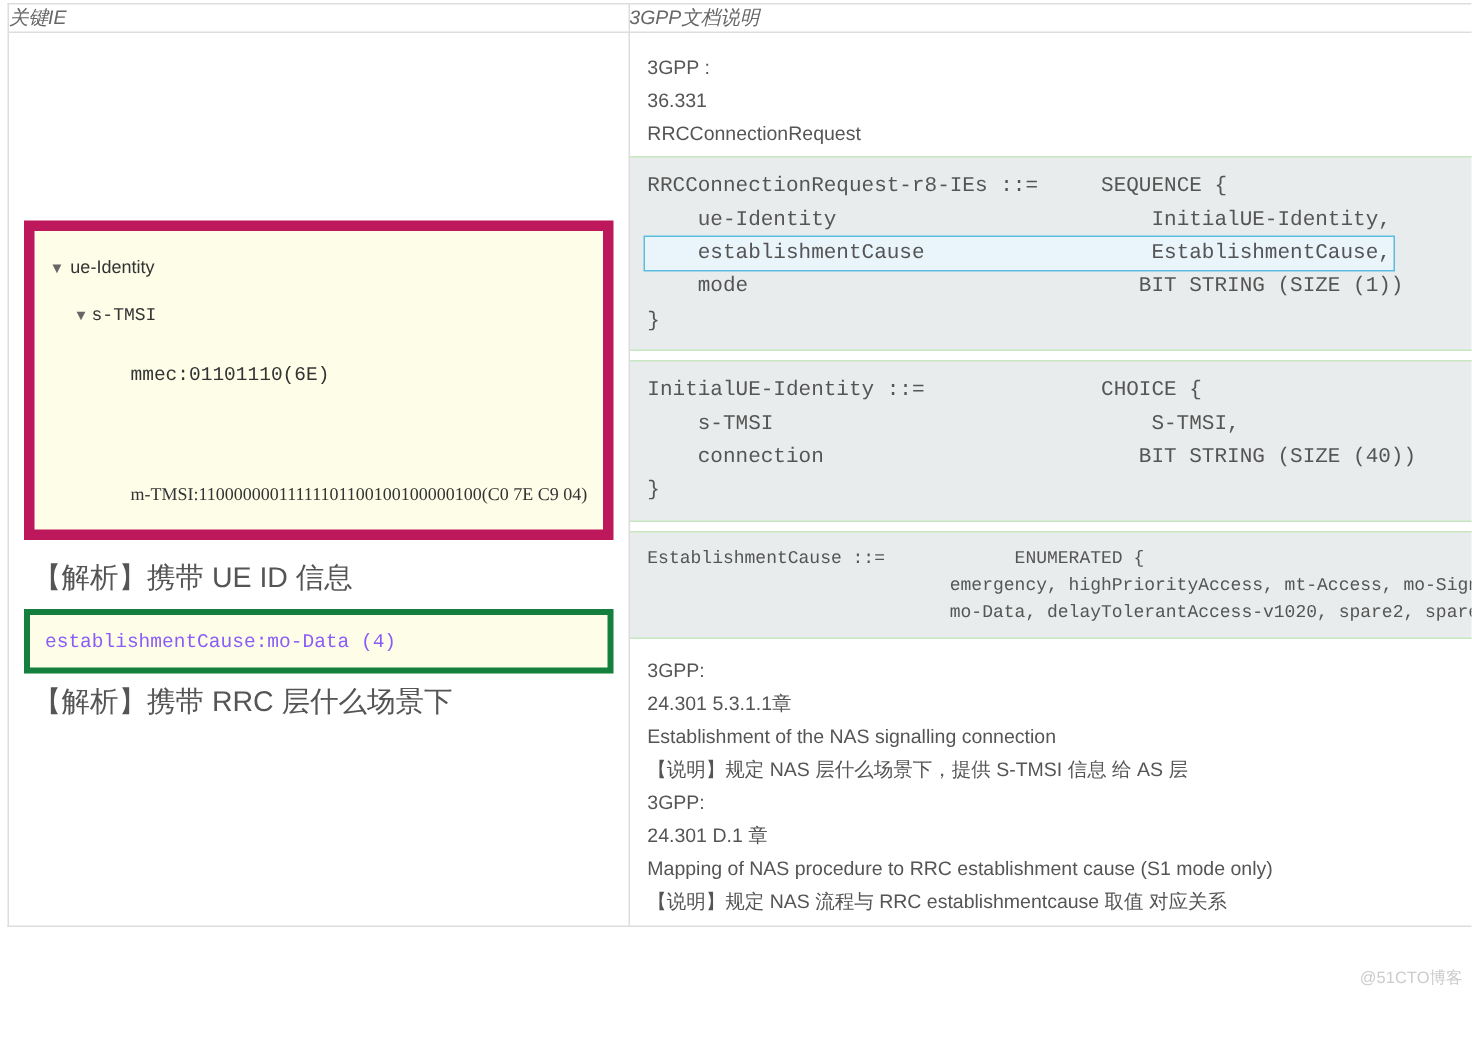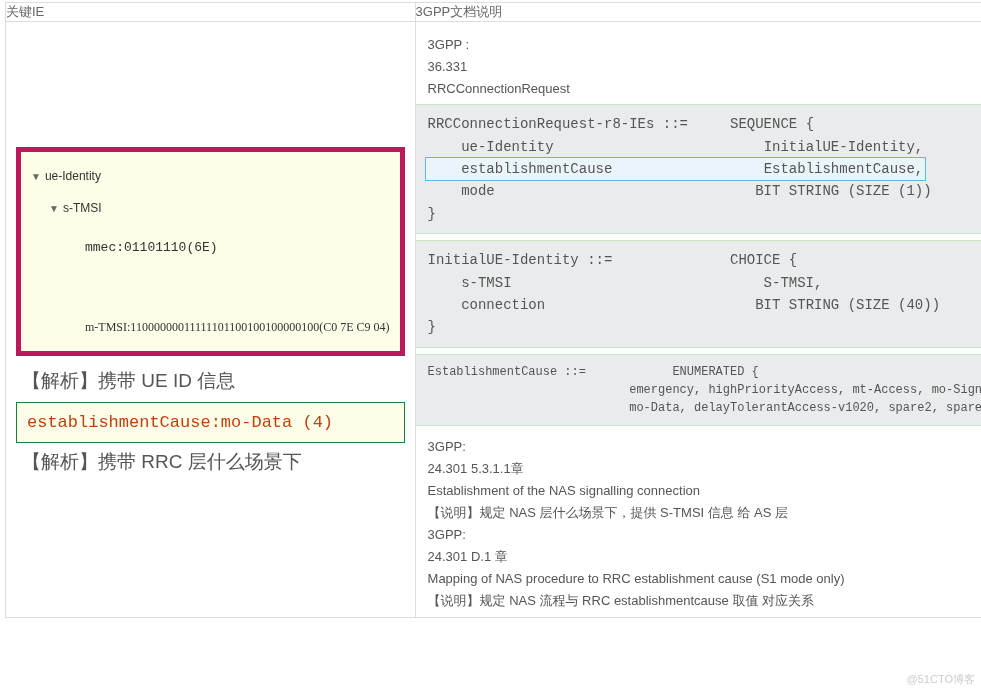--- a/index.html
+++ b/index.html
@@ -22,47 +22,48 @@
     border: 1px solid #ddd;
     vertical-align: top;
     padding: 0;
   }
   .th {
     background: #fff;
     font-weight: normal;
     text-align: left;
     padding: 10px 12px;
     color: #666;
+    font-style: italic;
   }
   .col1 { width: 405px; }
   .col2 { width: 562px; }
   .cell-inner { padding: 10px 10px 12px 10px; }
   .yellow-box {
     background: #fdfde8;
     font-family: Arial, Verdana, sans-serif;
     font-size: 12px;
     color: #333;
     padding: 14px 10px 14px 10px;
     line-height: 1.7;
     margin: 0 0 6px 0;
-    border: 5px solid #be185d;
+    border: 7px solid #be185d;
   }
   .tri { color: #666; display:inline-block; margin-right: 4px; font-size: 10px;}
   .analysis {
     padding: 6px 6px 8px 6px;
     color: #555;
     font-size: 19px;
   }
   .yellow-code {
     background: #fdfde8;
     font-family: "Courier New", monospace;
-    font-size: 17px;
+    font-size: 13px;
     padding: 10px 10px;
-    color: #c2410c;
-    border: 1px solid #15803d;
+    color: #8b5cf6;
+    border: 4px solid #15803d;
     white-space: nowrap;
   }
   .right-text {
     padding: 12px 12px 4px 12px;
     color: #555;
     line-height: 1.7;
   }
   .asn-block {
     background: #e9ecec;
     font-family: "Courier New", monospace;
@@ -83,21 +84,21 @@
   .hl {
     display: inline-block;
     border: 1px solid #5bbce0;
     background: #e9f4fb;
     padding: 0 2px;
     margin: -1px -3px;
   }
   .watermark {
     position: absolute;
     right: 6px;
-    top: 672px;
+    top: 644px;
     color: #ccc;
     font-size: 11px;
     margin-left: 11px;
   }
   .nowrap { white-space: nowrap; }
 </style>
 </head>
 <body>
 
 <table class="table">
@@ -110,21 +111,21 @@
   <tbody>
     <tr>
       <td class="col1">
         <div class="cell-inner">
 
           <div style="height:115px;"></div>
 
           <div class="yellow-box">
             <div><span class="tri">▼</span><span>ue-Identity</span></div>
             <div style="height:12px;"></div>
-            <div style="padding-left:18px;"><span class="tri">▼</span><span>s-TMSI</span></div>
+            <div style="padding-left:18px;font-family:Liberation Mono, monospace;"><span class="tri">▼</span><span>s-TMSI</span></div>
             <div style="height:18px;"></div>
             <div style="padding-left:54px; font-family:'Courier New',monospace; font-size:13px;" class="nowrap">mmec:01101110(6E)</div>
             <div style="height:58px;"></div>
             <div style="padding-left:54px; font-family:Liberation Serif, serif; font-size:12px;" class="nowrap">m-TMSI:11000000011111101100100100000100(C0 7E C9 04)</div>
           </div>
 
           <div class="analysis">【解析】携带 UE ID 信息</div>
 
           <div class="yellow-code">establishmentCause:mo-Data (4)</div>
 

